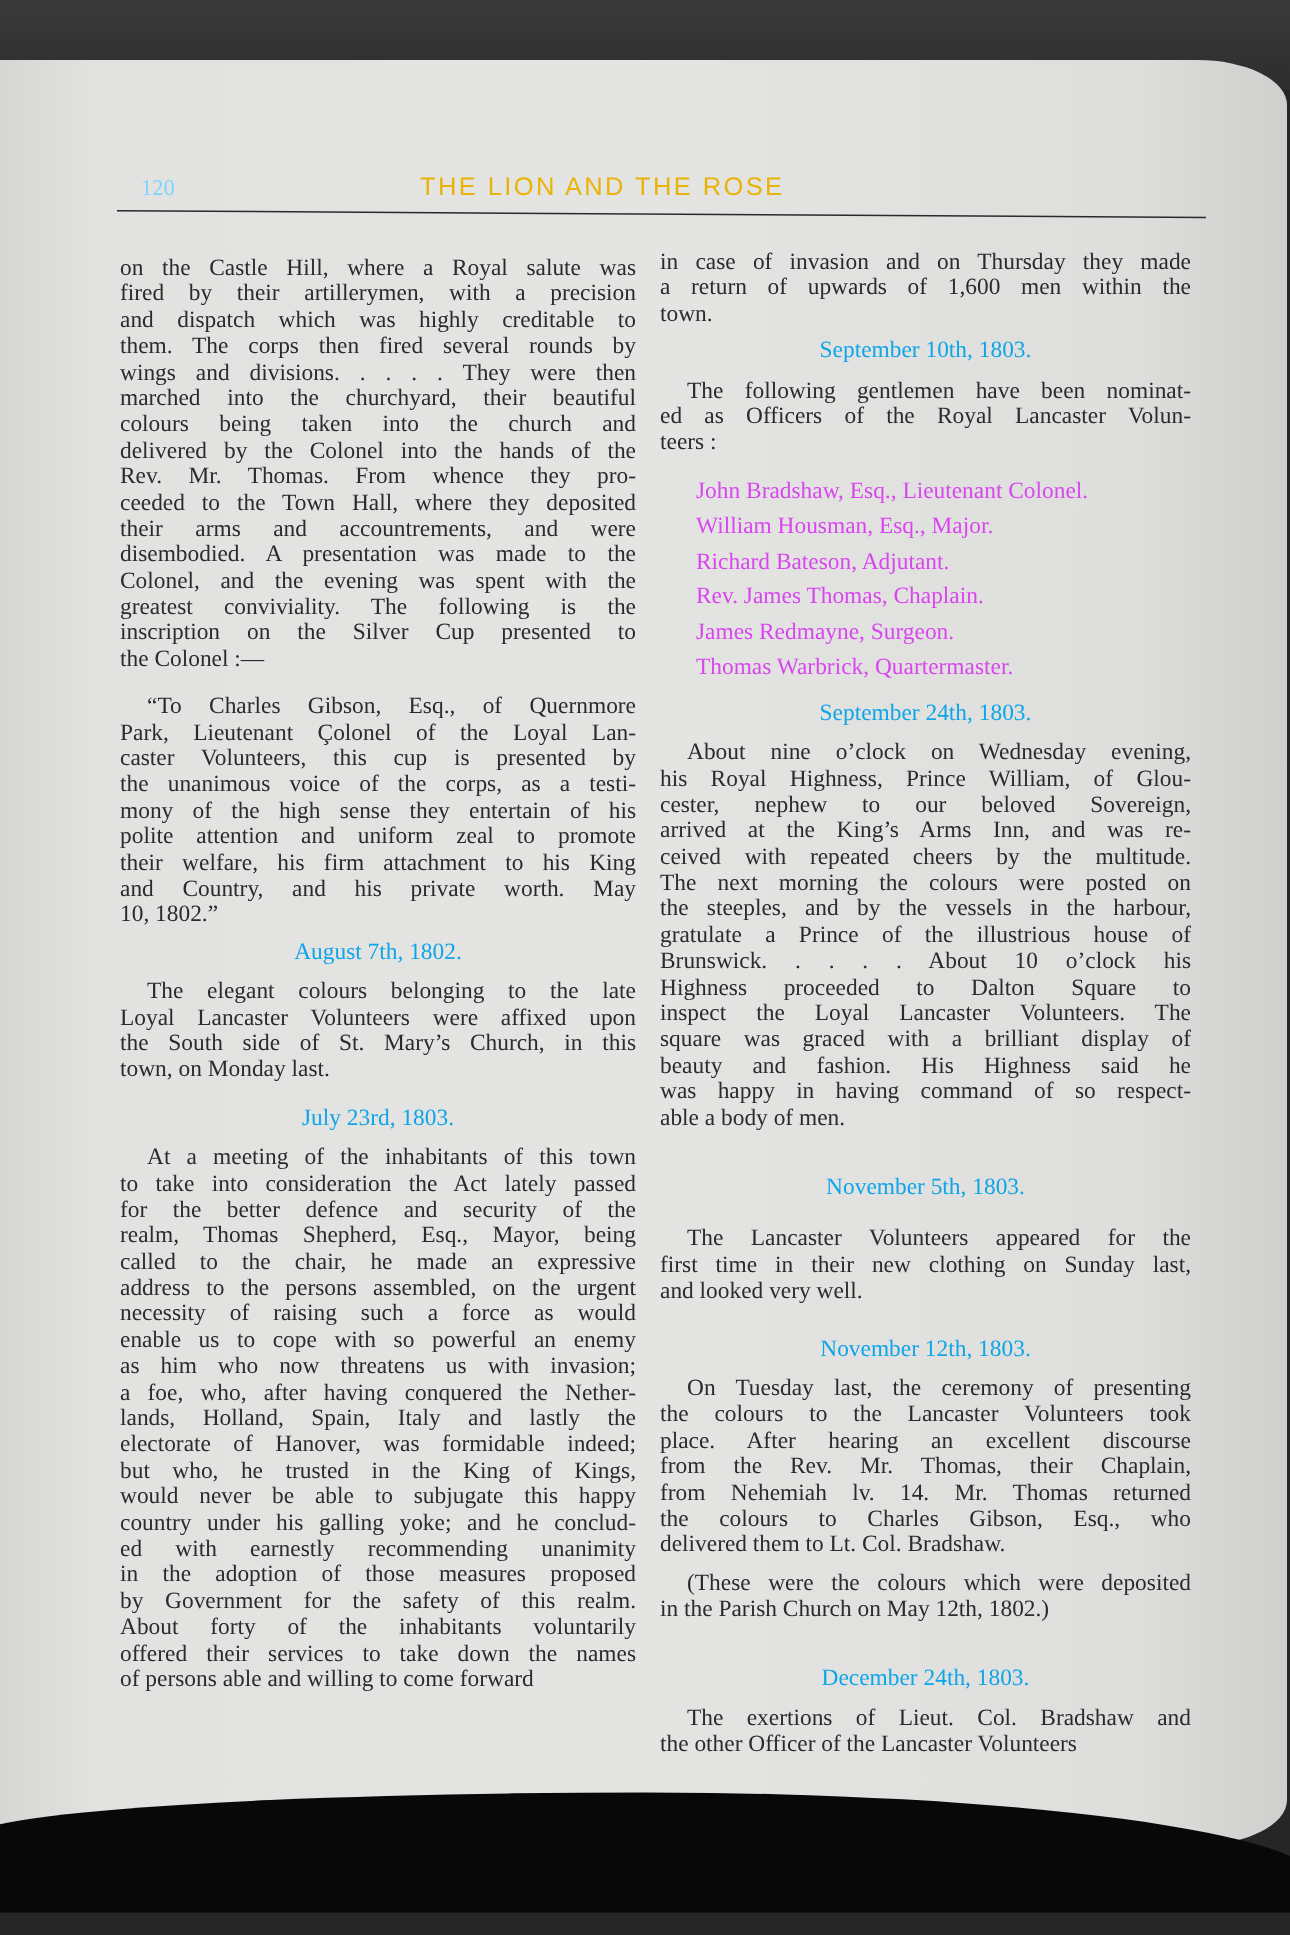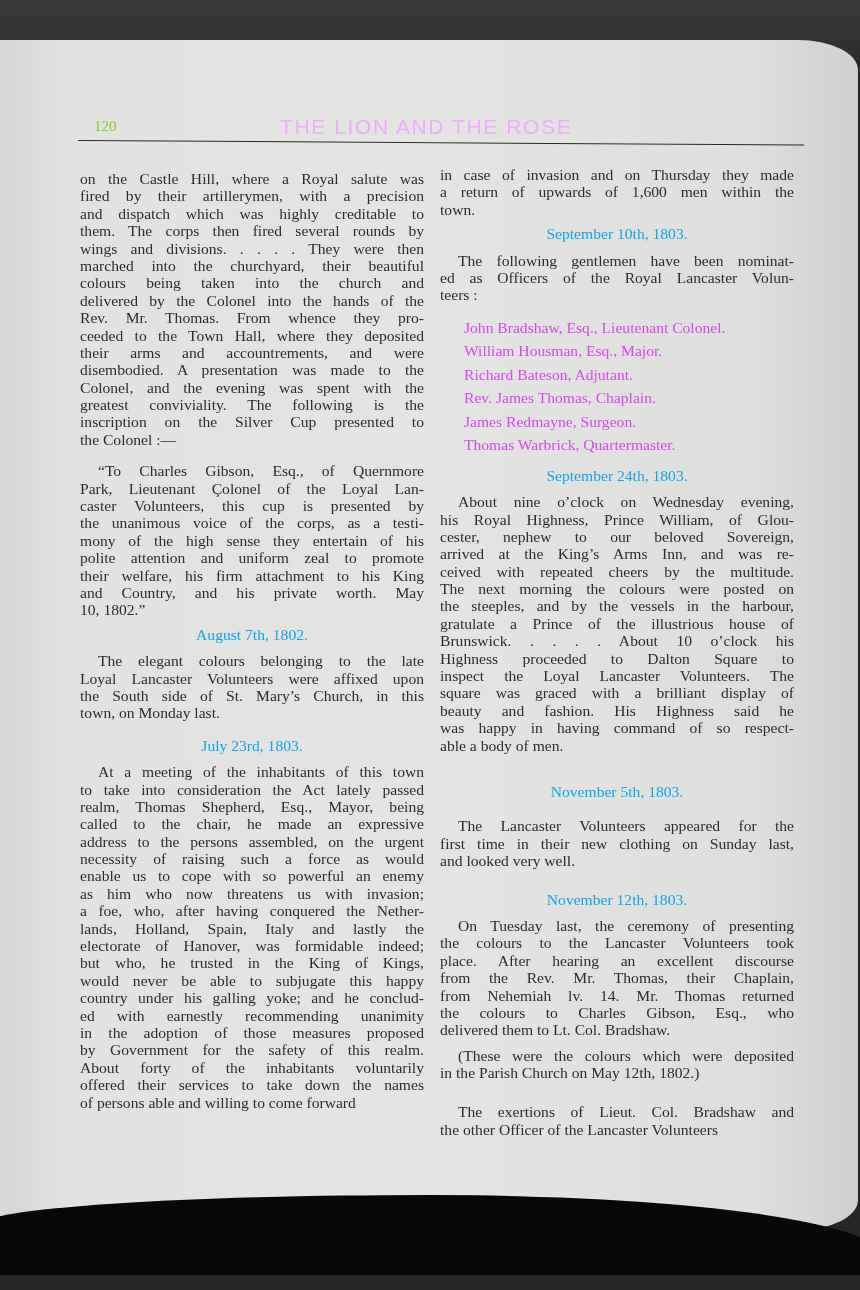--- a/index.html
+++ b/index.html
@@ -24,26 +24,26 @@
       position: absolute; left: -20px; top: 1195px; width: 900px; height: 80px;
       background: #080808;
       border-top-left-radius: 50% 30px;
       border-top-right-radius: 50% 60px;
     }
     .header {
       position: absolute; left: 80px; top: 112px; width: 710px; height: 30px;
     }
     .page-number {
       position: absolute; left: 14px; top: 6px;
-      font-size: 15px; color: #84cc16;
+      font-size: 15px; color: #7dd3fc;
     }
     .running-title {
       position: absolute; left: 200px; top: 3px;
       font-family: "Liberation Sans", "DejaVu Sans", sans-serif;
-      font-size: 21px; letter-spacing: 1.6px; color: #f0abfc;
+      font-size: 17px; letter-spacing: 1.6px; color: #eab308;
     }
     .header-rule {
       position: absolute; left: 78px; top: 140px; width: 726px; height: 0;
       border-top: 1.6px solid #2a2a2a;
       transform: rotate(0.35deg);
       transform-origin: left center;
     }
     .column {
       position: absolute; top: 170px; color: #2b2b2b;
       font-size: 15.6px; line-height: 17.4px;
@@ -111,20 +111,21 @@
       <span class="line indent">The elegant colours belonging to the late</span>
       <span class="line">Loyal Lancaster Volunteers were affixed upon</span>
       <span class="line">the South side of St. Mary’s Church, in this</span>
       <span class="line last">town, on Monday last.</span>
     </div>
   <div class="gap-s"></div>
   <div class="date-heading">July 23rd, 1803.</div>
   <div class="para">
       <span class="line indent">At a meeting of the inhabitants of this town</span>
       <span class="line">to take into consideration the Act lately passed</span>
+      <span class="line">for the better defence and security of the</span>
       <span class="line">realm, Thomas Shepherd, Esq., Mayor, being</span>
       <span class="line">called to the chair, he made an expressive</span>
       <span class="line">address to the persons assembled, on the urgent</span>
       <span class="line">necessity of raising such a force as would</span>
       <span class="line">enable us to cope with so powerful an enemy</span>
       <span class="line">as him who now threatens us with invasion;</span>
       <span class="line">a foe, who, after having conquered the Nether-</span>
       <span class="line">lands, Holland, Spain, Italy and lastly the</span>
       <span class="line">electorate of Hanover, was formidable indeed;</span>
       <span class="line">but who, he trusted in the King of Kings,</span>
@@ -195,19 +196,20 @@
       <span class="line">from Nehemiah lv. 14.  Mr. Thomas returned</span>
       <span class="line">the colours to Charles Gibson, Esq., who</span>
       <span class="line last">delivered them to Lt. Col. Bradshaw.</span>
     </div>
   <div class="gap-s"></div>
   <div class="para">
       <span class="line indent">(These were the colours which were deposited</span>
       <span class="line last">in the Parish Church on May 12th, 1802.)</span>
     </div>
   <div class="gap-l"></div>
+  <div class="date-heading">December 24th, 1803.</div>
   <div class="para">
       <span class="line indent">The exertions of Lieut. Col. Bradshaw and</span>
       <span class="line last">the other Officer of the Lancaster Volunteers</span>
     </div>
 </div>
 
 <div class="page-bottom-curve"></div>
 
 </body></html>

